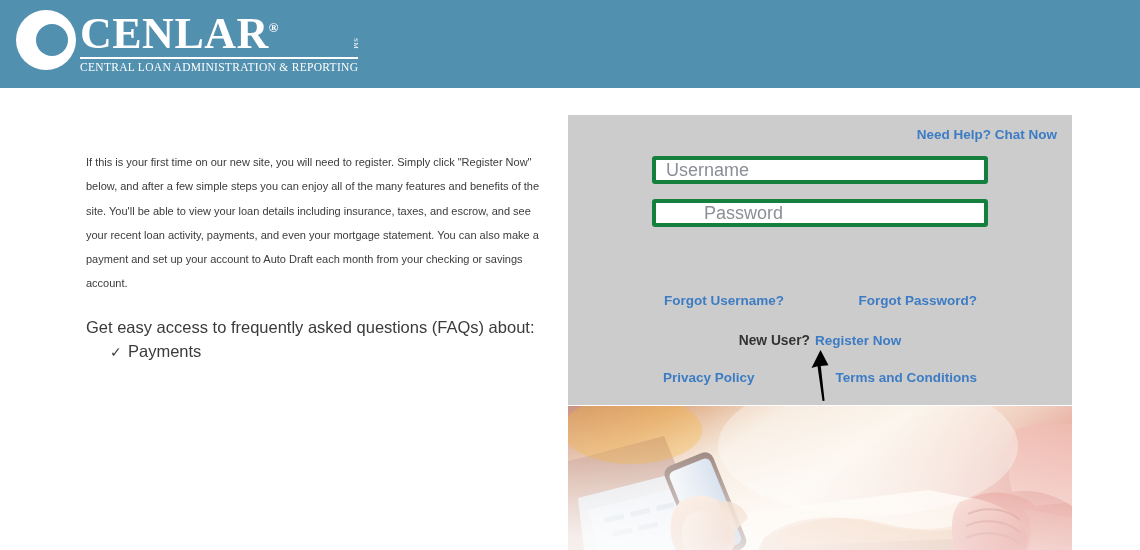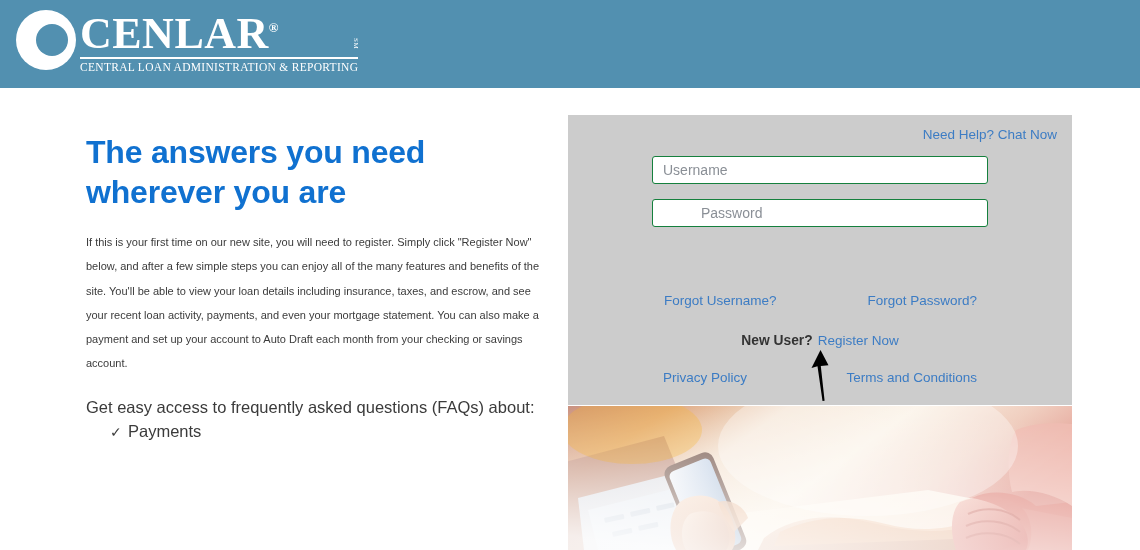--- a/index.html
+++ b/index.html
@@ -116,33 +116,33 @@
     position: absolute; left: 568px; top: 115px;
     width: 504px; height: 290px;
     background: #cccccc;
   }
   .chat-link-row {
     position: absolute; right: 15px; top: 10px;
   }
   .lnk {
     color: #3c7cc4;
     font-size: 13.5px;
-    font-weight: normal;
+    font-weight: bold;
     text-decoration: none;
     cursor: pointer;
     white-space: nowrap;
   }
   .field {
     position: absolute;
     left: 84px; width: 336px; height: 28px;
     background: #ffffff;
-    border: 1px solid #15803d;
+    border: 4px solid #15803d;
     border-radius: 3px;
     font-family: "Liberation Sans", sans-serif;
-    font-size: 14px;
+    font-size: 18px;
     color: #333;
     padding: 0 10px;
     outline: none;
   }
   .field::placeholder { color: #8a8f96; opacity: 1; }
   #username-field { top: 41px; }
   #password-field { top: 84px; padding-left: 48px; }
 
   .login-btn {
     position: absolute;
@@ -214,21 +214,20 @@
         <div class="logo-word"><span>CENLAR</span><span class="logo-reg">®</span></div>
         <div class="logo-rule"></div>
         <div class="logo-tagline">CENTRAL LOAN ADMINISTRATION &amp; REPORTING</div>
         <div class="logo-sm">SM</div>
       </div>
 
     </div>
   </div>
 
   <div class="left-col">
-    <h1 class="headline">The answers you need wherever you are</h1>
     <p class="body-par">If this is your first time on our new site, you will need to register. Simply click "Register Now" below, and after a few simple steps you can enjoy all of the many features and benefits of the site. You'll be able to view your loan details including insurance, taxes, and escrow, and see your recent loan activity, payments, and even your mortgage statement. You can also make a payment and set up your account to Auto Draft each month from your checking or savings account.</p>
     <p class="faq-lead">Get easy access to frequently asked questions (FAQs) about:</p>
     <ul class="faq-list">
       <li><span class="faq-check">✓</span><span>Payments</span></li>
     </ul>
   </div>
 
   <div class="login-panel">
 
     <div class="chat-link-row">

